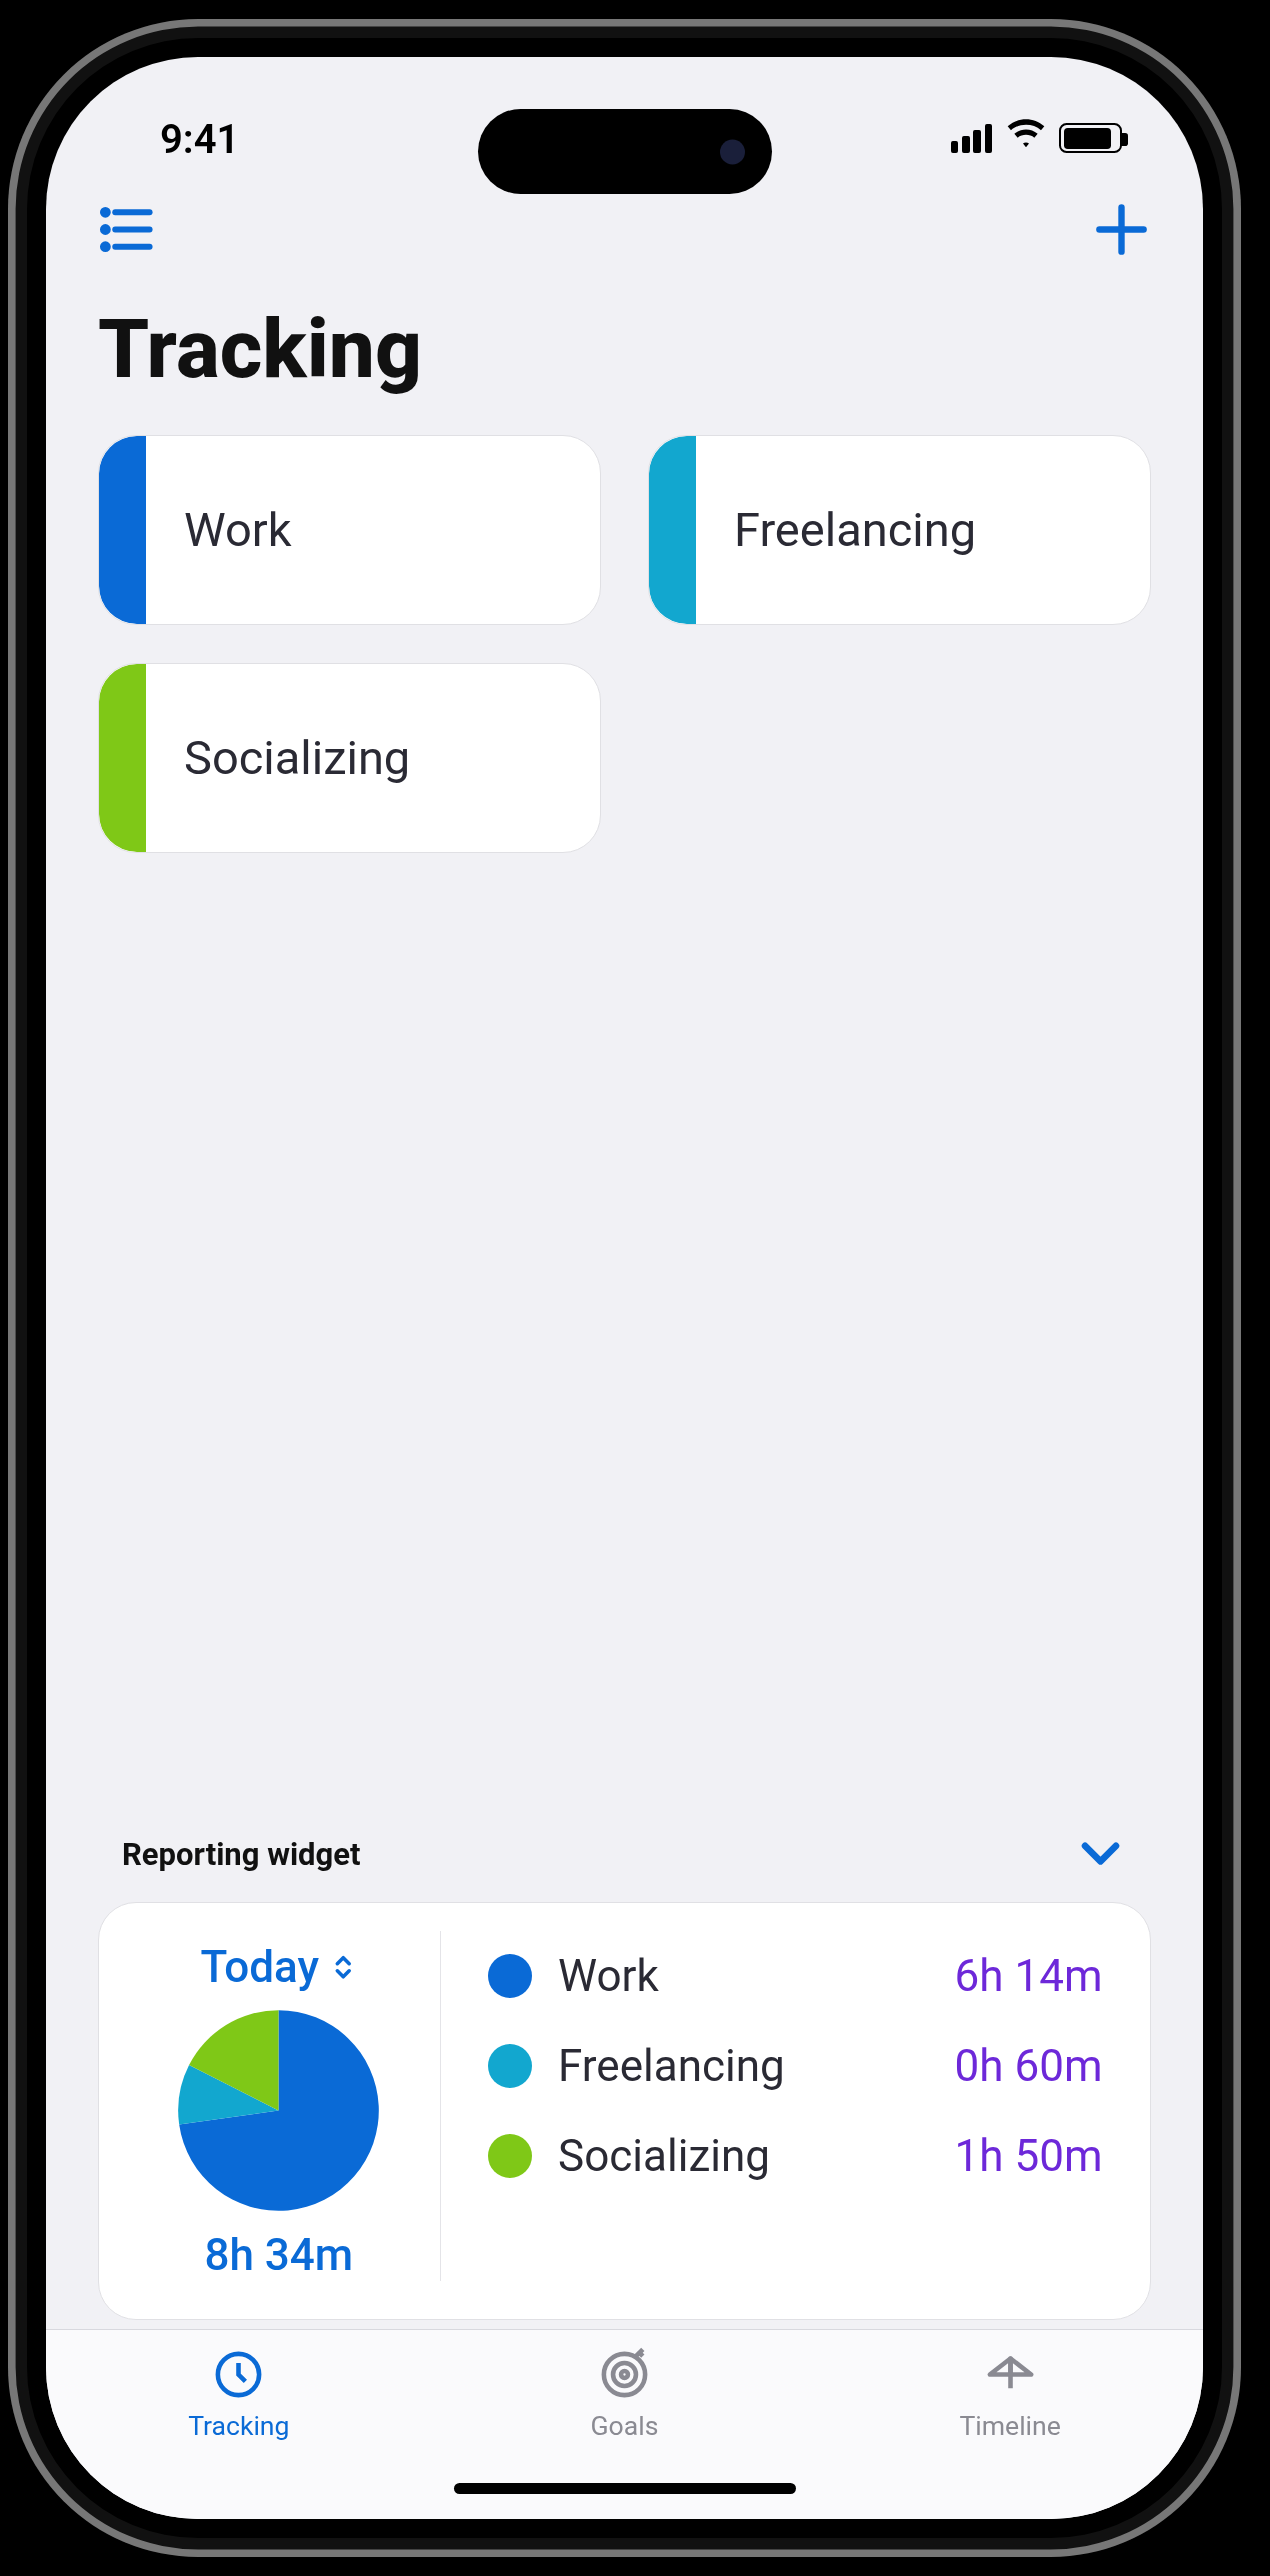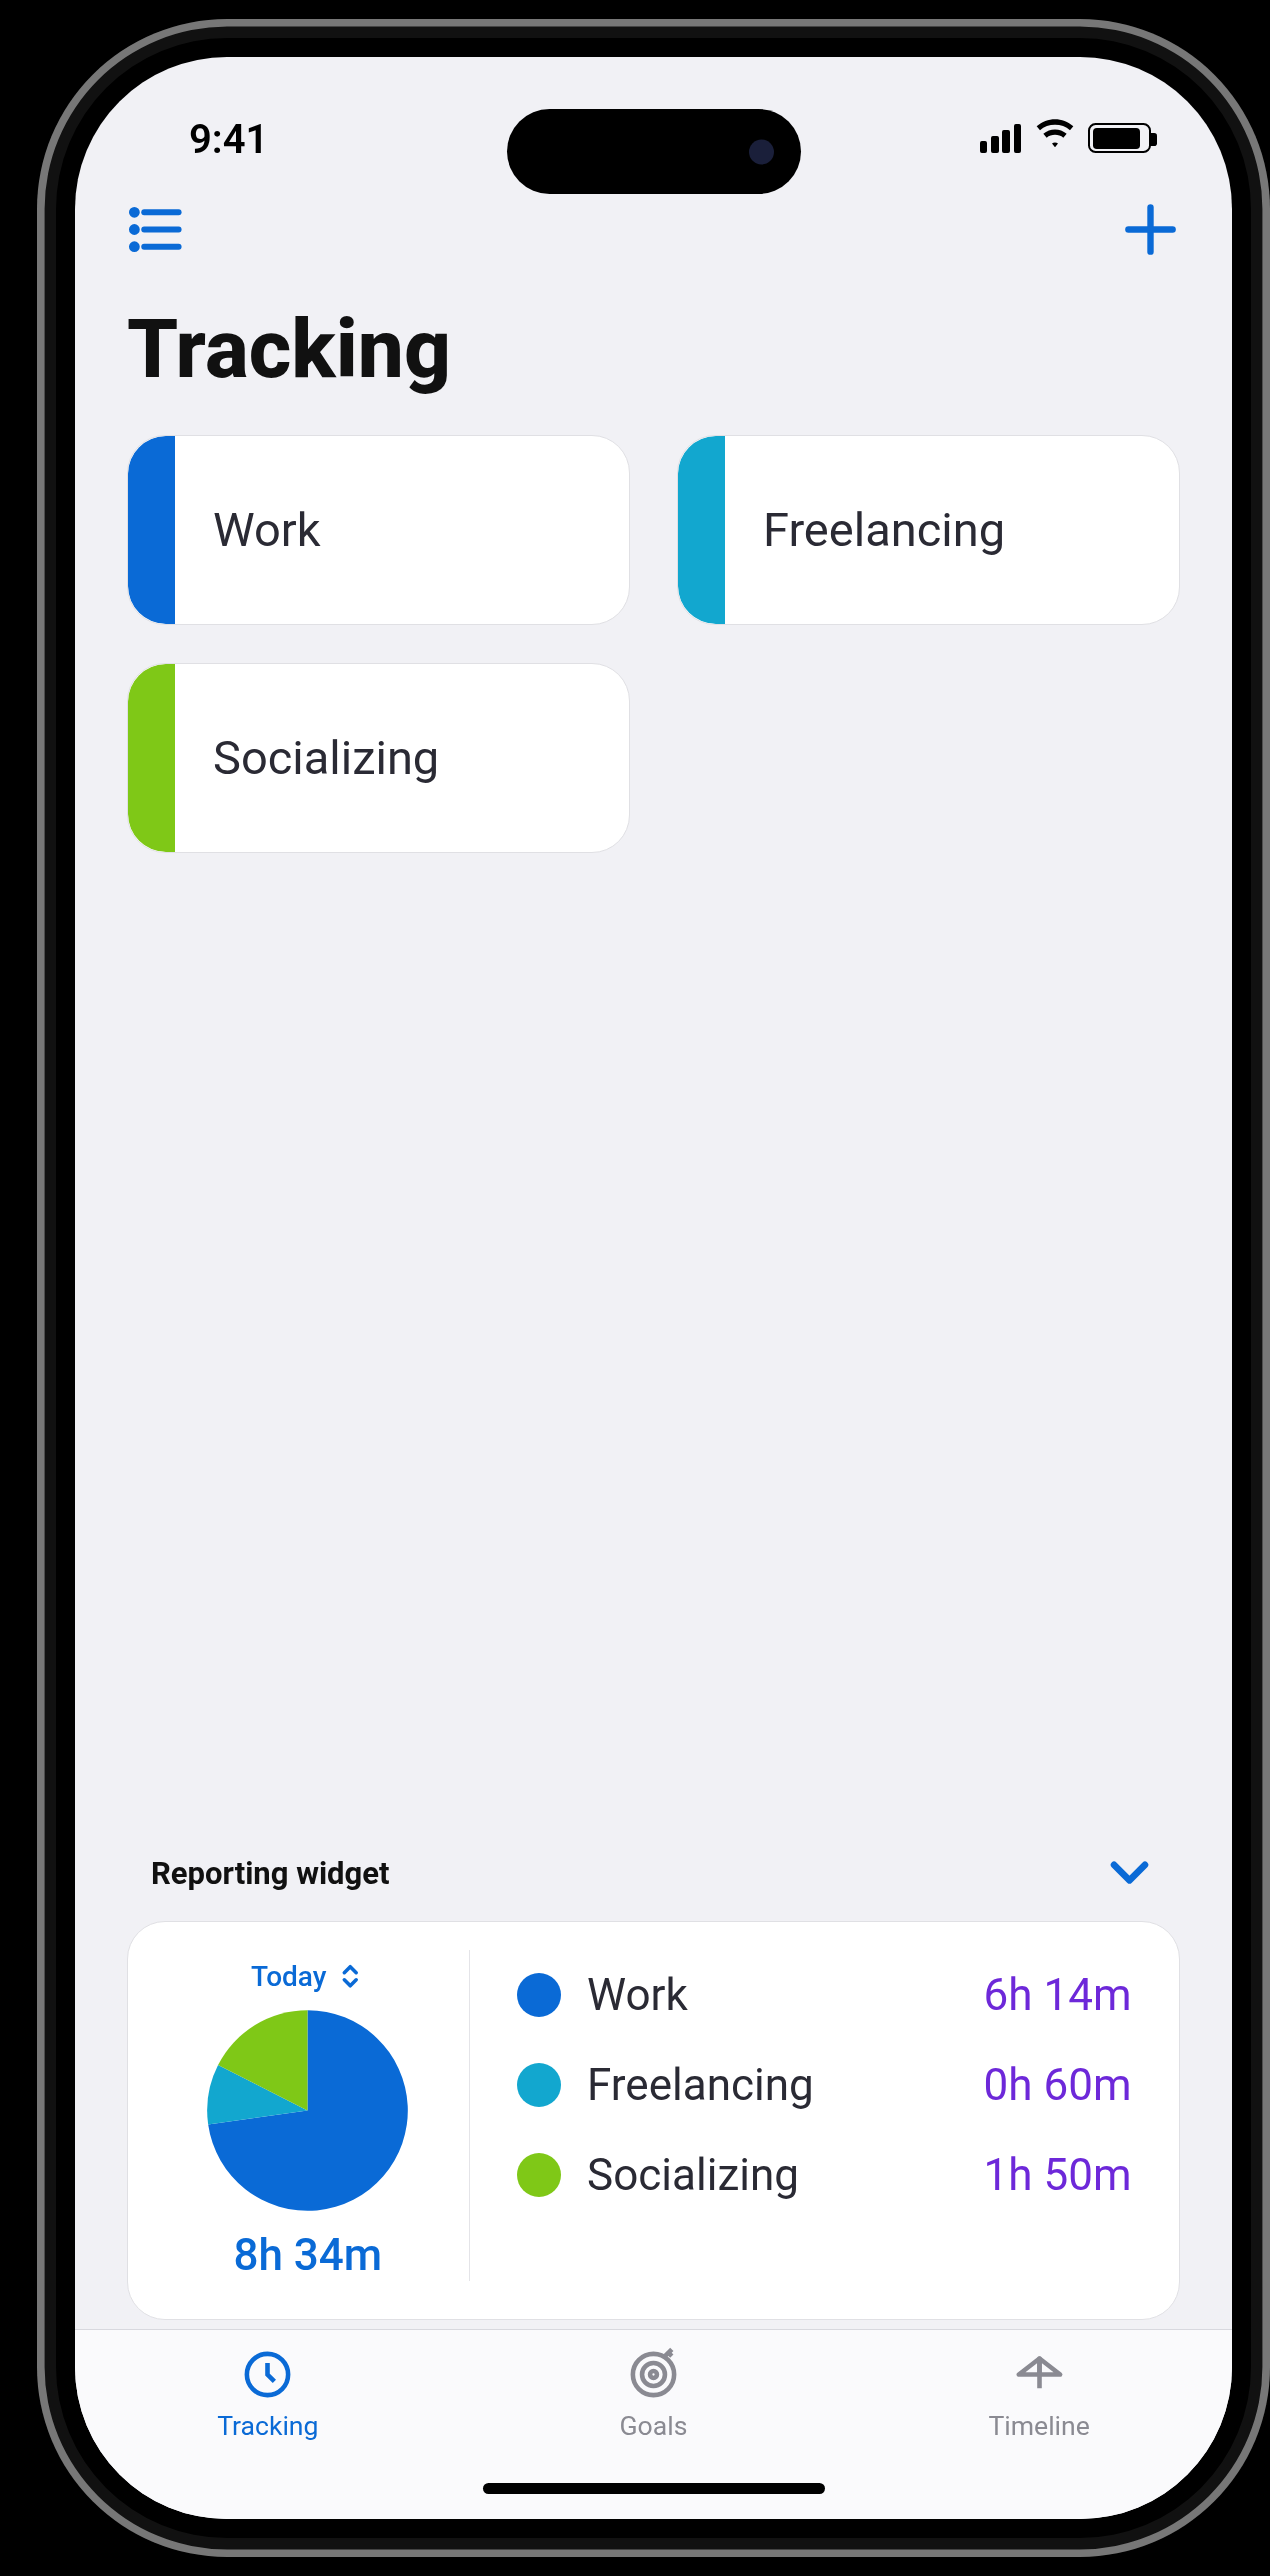--- a/index.html
+++ b/index.html
@@ -1,19 +1,19 @@
 <!DOCTYPE html>
 <html style="font-size:15px"><head>
 <meta charset="utf-8">
 <style>
   * { box-sizing: border-box; margin: 0; padding: 0; font-family: -apple-system, BlinkMacSystemFont, "Segoe UI", Roboto, Helvetica, Arial, sans-serif; }
   body { background:#000; display:flex; justify-content:center; }
   .device {
     width:1271px; height:2576px; background:#000; position:relative;
-    display:flex; align-items:center; justify-content:flex-end;
+    display:flex; align-items:center; justify-content:flex-start;padding-left:8px;
   }
   .phone-frame {
     width:1233px; height:2538px; background:#000;
     border-radius:190px; position:relative; overflow:hidden;
     box-shadow: inset 0 0 0 7.6px #777, inset 0 0 0 19px #111;
   }
   .screen {
     position:absolute; top:38px; left:38px; right:38px; bottom:38px;
     background:#f1f1f5; border-radius:152px; overflow:hidden;
     display:flex; flex-direction:column;
@@ -85,21 +85,21 @@
   .chev-down svg{ width:53px; height:53px; stroke:#0a6ad6; }
 
   .report-card{
     margin:0 52px 9.5px 52px; background:#fff; border:0.9px solid #e0e0e4;
     border-radius:38px; display:flex; padding:28.5px 38px 38px 28.5px;
   }
   .report-left{
     width:313px; border-right:0.9px solid #e4e4e8; display:flex; flex-direction:column;
     align-items:center; gap:13.3px; padding:9.5px 19px 0 9.5px;
   }
-  .period-btn{ display:flex; align-items:center; gap:9.5px; color:#0a6ad6; font-size:28px; font-weight:500;}
+  .period-btn{ display:flex; align-items:center; gap:9.5px; color:#0a6ad6; font-size:44px; font-weight:500;}
   .period-btn svg{width:28.5px;height:28.5px;stroke:#0a6ad6;}
   .pie-wrap{ width:209px; height:209px; }
   .total-time{ font-size:44px; font-weight:500; color:#0a6ad6; }
 
   .report-right{ flex:1; display:flex; flex-direction:column; gap:38px; padding:19px 9.5px 0 47px;}
   .report-row{ display:flex; align-items:center; gap:26.6px;}
   .dot{ width:44px; height:44px; border-radius:50%; flex:none;}
   .row-label{ font-size:44px; color:#2a2a34; flex:1;}
   .row-time{ font-size:44px; color:#6d28d9;}
 

